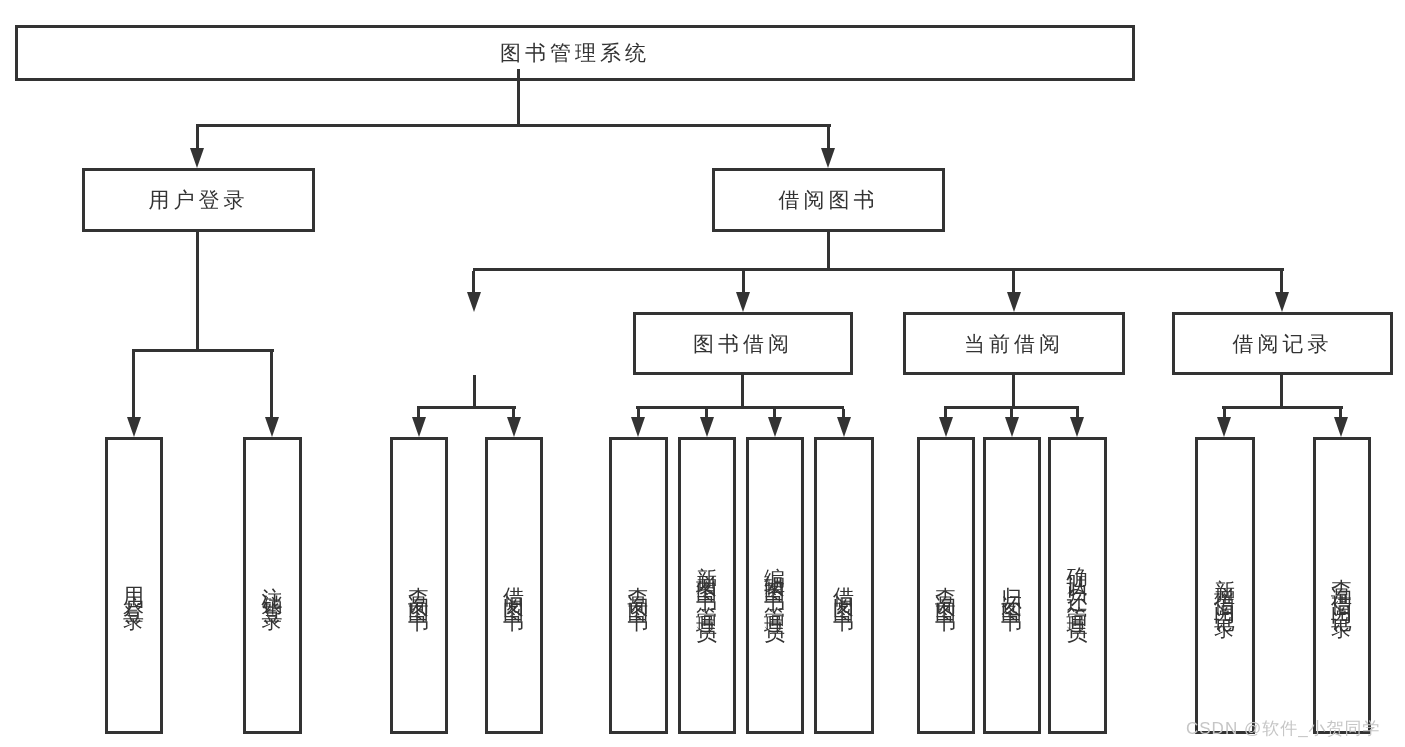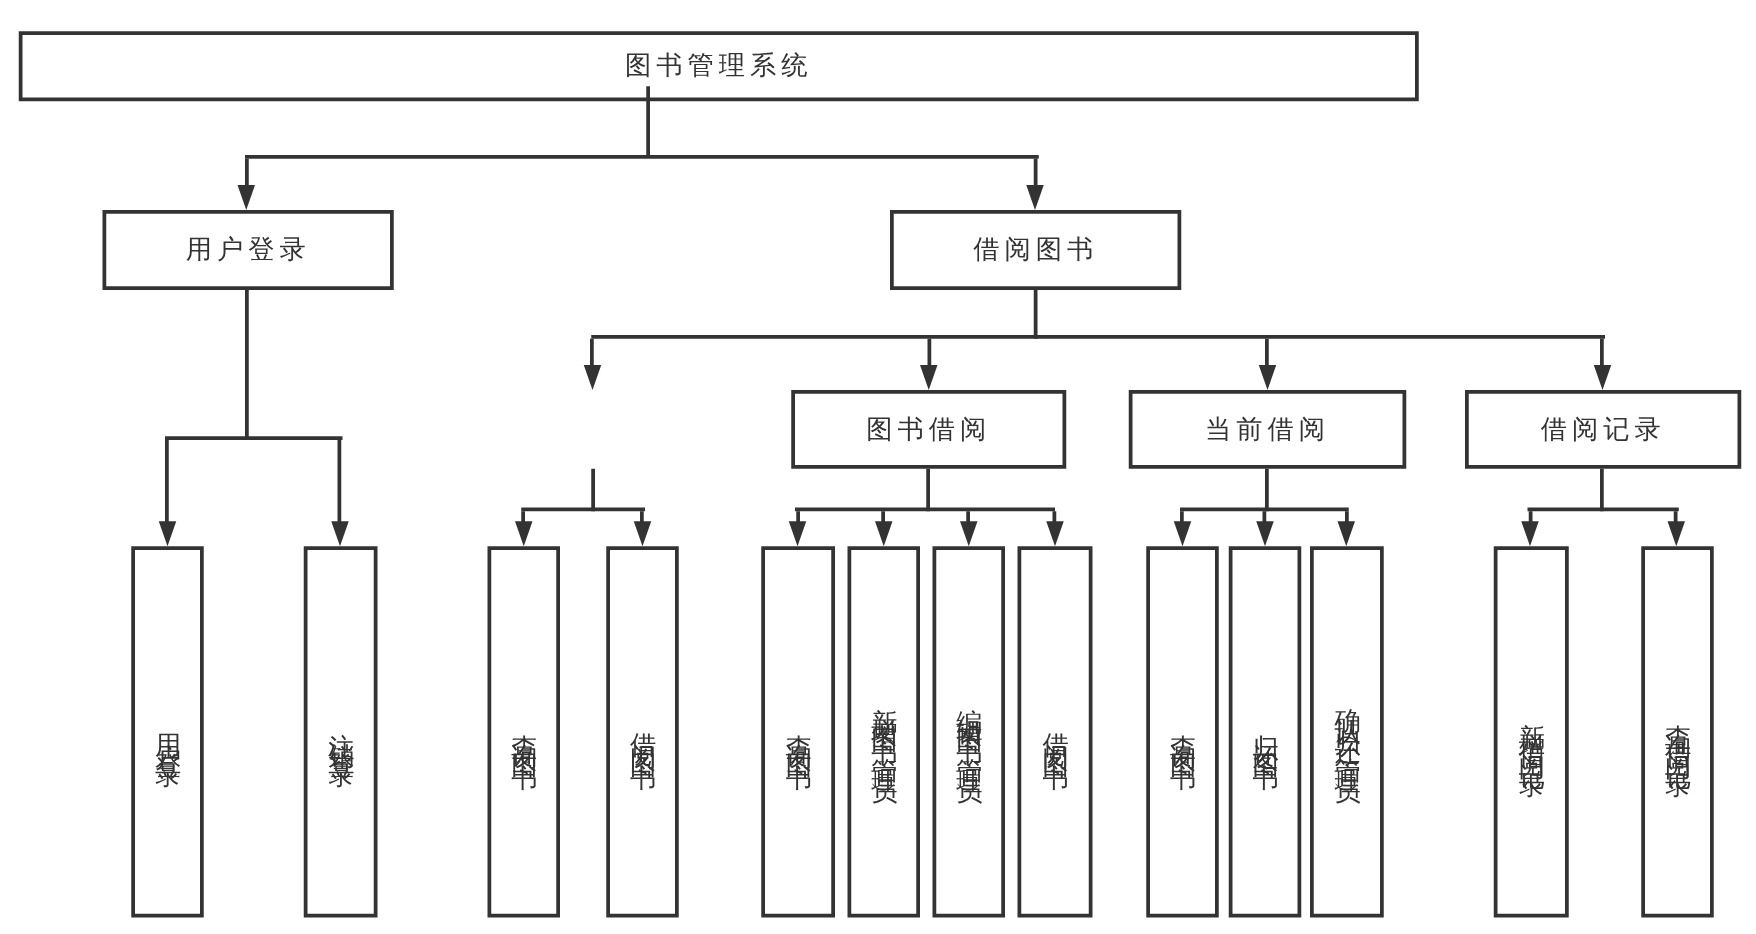--- a/index.html
+++ b/index.html
@@ -153,14 +153,15 @@
 
   <div>
     <div class="vline" style="left:1280px;top:375px;width:3px;height:34px;"></div>
     <div class="hline" style="left:1222px;top:406px;width:121px;height:3px;"></div>
     <div class="vline" style="left:1223px;top:409px;width:3px;height:10px;"></div>
     <div class="arrow-down" style="left:1217px;top:417px;"></div>
     <div class="vline" style="left:1339px;top:409px;width:3px;height:10px;"></div>
     <div class="arrow-down" style="left:1334px;top:417px;"></div>
   </div>
 
+  <div class="watermark">CSDN @软件_小贺同学</div>
 
 </div>
 
 </body></html>

